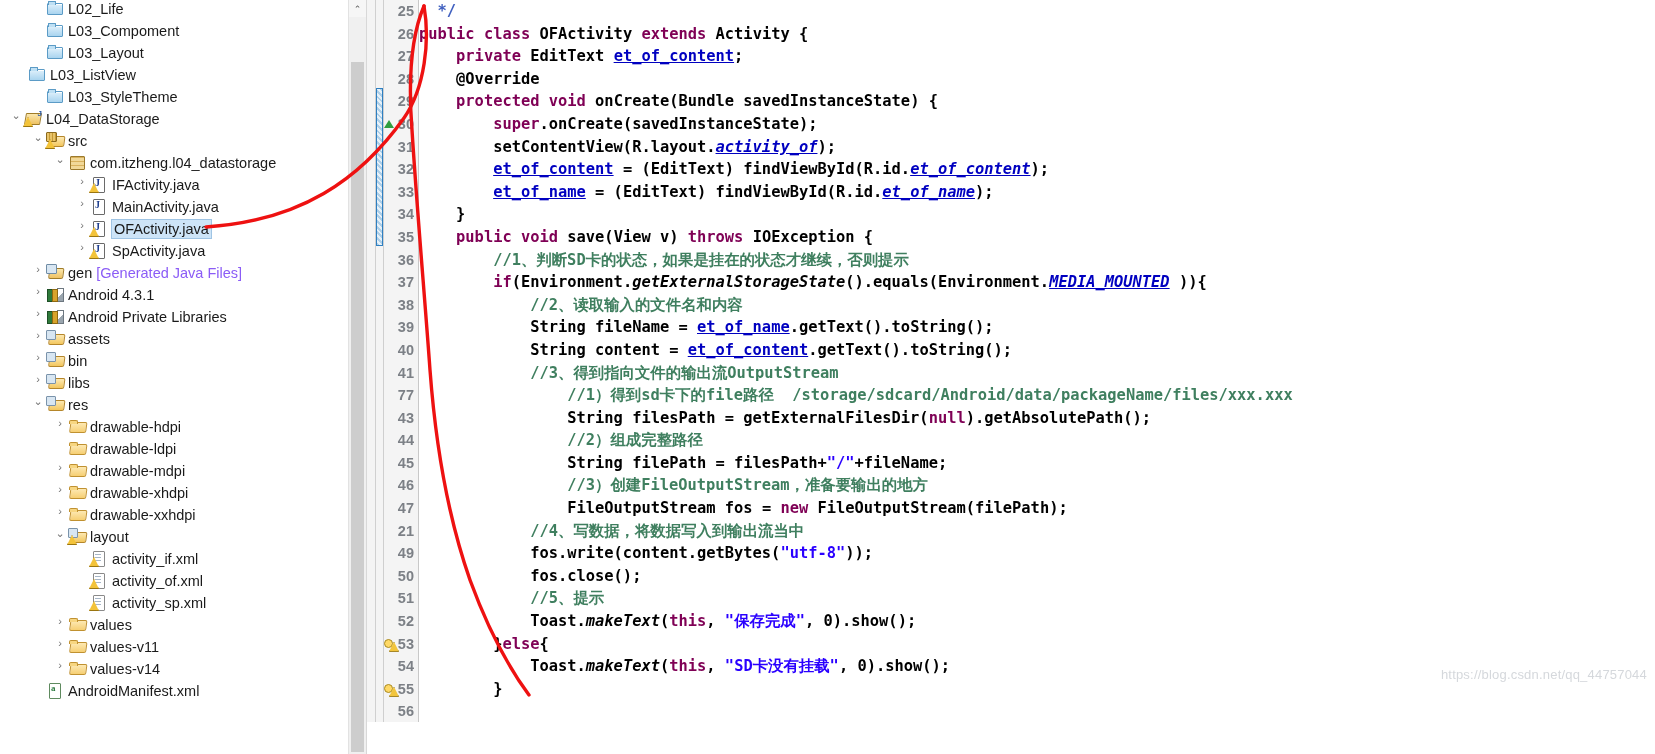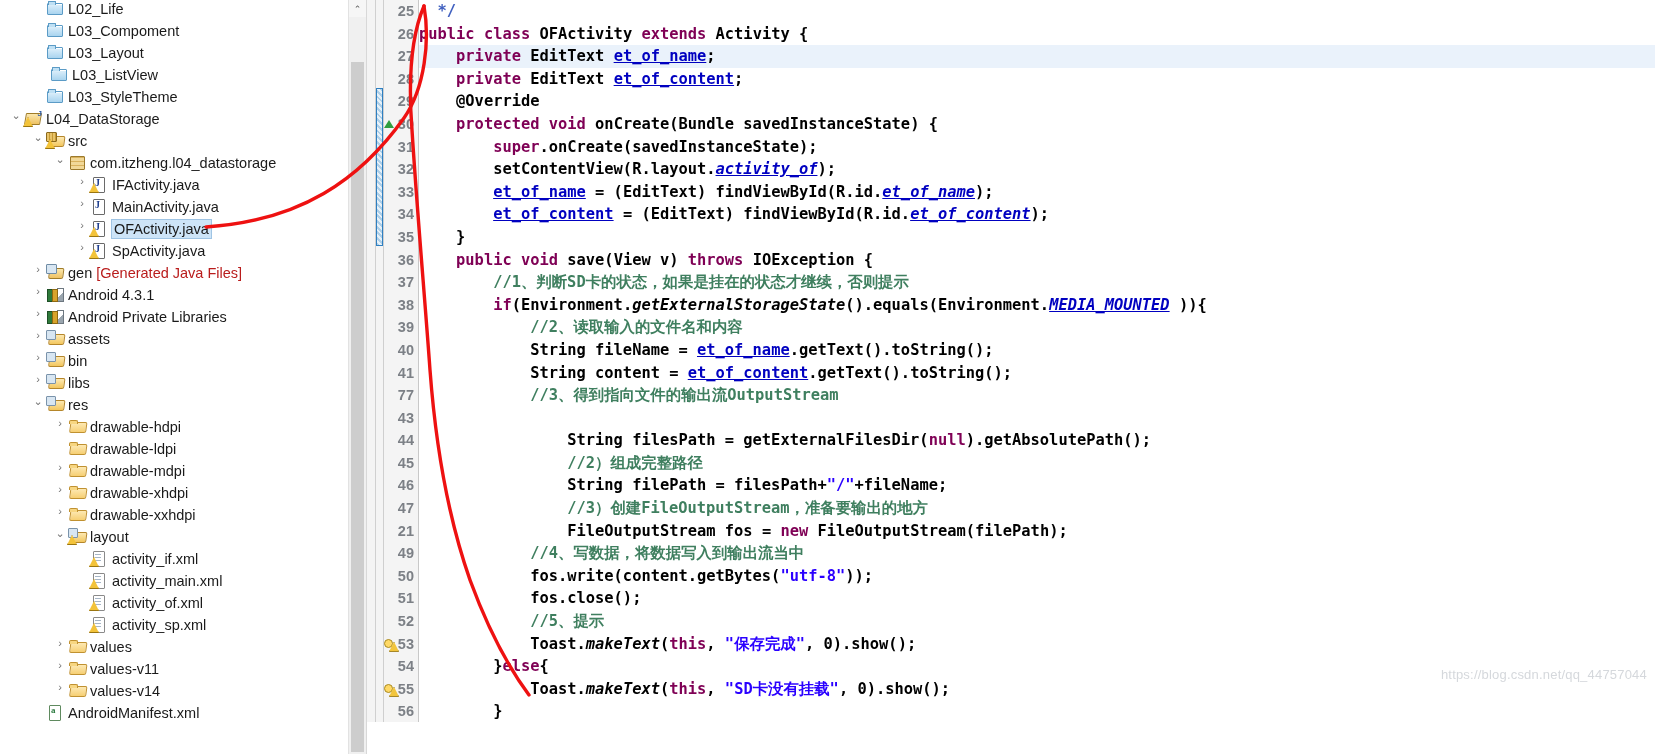--- a/index.html
+++ b/index.html
@@ -52,21 +52,21 @@
   }
   .twisty.none { color: transparent; }
   .ticon {
     width: 18px; height: 16px;
     flex: 0 0 18px;
     margin-right: 4px;
     position: relative;
     display: inline-block;
   }
   .node-label { line-height: 18px; }
-  .node-sub { color: #b91c1c; }
+  .node-sub { color: #8b5cf6; }
 
   
   .ic-folder-blue, .ic-folder-yellow, .ic-folder-pkgsrc, .ic-folder-res,
   .ic-java, .ic-pkg, .ic-proj, .ic-lib, .ic-xml, .ic-xmlman, .ic-gen {
     position: absolute; inset: 0;
   }
   .ic-folder-blue::before {
     content: ""; position: absolute; left: 1px; top: 3px;
     width: 14px; height: 10px; border-radius: 1px;
     background: linear-gradient(#dff0fb, #a9d4ef);
@@ -355,21 +355,21 @@
           </span>
           <span class="node-label">L03_Compoment</span>
         </div>
         <div class="tree-row" style="padding-left: 30px;">
           <span class="twisty none">&nbsp;</span>
           <span class="ticon">
             <span class="ic-folder-blue"></span>
           </span>
           <span class="node-label">L03_Layout</span>
         </div>
-        <div class="tree-row" style="padding-left: 34px;">
+        <div class="tree-row" style="padding-left: 12px;">
           <span class="twisty none">&nbsp;</span>
           <span class="ticon">
             <span class="ic-folder-blue"></span>
           </span>
           <span class="node-label">L03_ListView</span>
         </div>
         <div class="tree-row" style="padding-left: 30px;">
           <span class="twisty none">&nbsp;</span>
           <span class="ticon">
             <span class="ic-folder-blue"></span>
@@ -526,28 +526,20 @@
           </span>
           <span class="node-label">layout</span>
         </div>
         <div class="tree-row" style="padding-left: 74px;">
           <span class="twisty none">&nbsp;</span>
           <span class="ticon">
             <span class="ic-xml"></span>
             <span class="warn-badge"></span>
           </span>
           <span class="node-label">activity_if.xml</span>
-        </div>
-        <div class="tree-row" style="padding-left: 74px;">
-          <span class="twisty none">&nbsp;</span>
-          <span class="ticon">
-            <span class="ic-xml"></span>
-            <span class="warn-badge"></span>
-          </span>
-          <span class="node-label">activity_main.xml</span>
         </div>
         <div class="tree-row" style="padding-left: 74px;">
           <span class="twisty none">&nbsp;</span>
           <span class="ticon">
             <span class="ic-xml"></span>
             <span class="warn-badge"></span>
           </span>
           <span class="node-label">activity_of.xml</span>
         </div>
         <div class="tree-row" style="padding-left: 74px;">
@@ -629,37 +621,36 @@
         <div class="line" style="background: transparent; position: relative;"><span class="gnum">52</span></div>
         <div class="line" style="background: transparent; position: relative;"><span class="warn-ico"><span class="bulb"></span><span class="tri"></span></span><span class="gnum">53</span></div>
         <div class="line" style="background: transparent; position: relative;"><span class="gnum">54</span></div>
         <div class="line" style="background: transparent; position: relative;"><span class="warn-ico"><span class="bulb"></span><span class="tri"></span></span><span class="gnum">55</span></div>
         <div class="line" style="background: transparent; position: relative;"><span class="gnum">56</span></div>
         <div class="line" style="background: transparent; position: relative;"><span class="gnum">57</span></div>
       </div>
     <div class="code-area" id="code-area">
         <div class="line"><span class="plain">  </span><span class="jdoc">*/</span></div>
         <div class="line"><span class="kw">public </span><span class="kw">class </span><span class="plain">OFActivity </span><span class="kw">extends </span><span class="plain">Activity {</span></div>
-        <div class="line current"><span class="plain">    </span><span class="kw">private </span><span class="plain">EditText </span><span class="blu">et_of_name</span><span class="plain">;</span></div>
         <div class="line"><span class="plain">    </span><span class="kw">private </span><span class="plain">EditText </span><span class="blu">et_of_content</span><span class="plain">;</span></div>
         <div class="line"><span class="plain">    </span><span class="plain">@Override</span></div>
         <div class="line"><span class="plain">    </span><span class="kw">protected </span><span class="kw">void </span><span class="plain">onCreate(Bundle savedInstanceState) {</span></div>
         <div class="line"><span class="plain">        </span><span class="kw">super</span><span class="plain">.onCreate(savedInstanceState);</span></div>
         <div class="line"><span class="plain">        </span><span class="plain">setContentView(R.layout.</span><span class="sfld">activity_of</span><span class="plain">);</span></div>
+        <div class="line"><span class="plain">        </span><span class="blu">et_of_content</span><span class="plain"> = (EditText) findViewById(R.id.</span><span class="sfld">et_of_content</span><span class="plain">);</span></div>
         <div class="line"><span class="plain">        </span><span class="blu">et_of_name</span><span class="plain"> = (EditText) findViewById(R.id.</span><span class="sfld">et_of_name</span><span class="plain">);</span></div>
-        <div class="line"><span class="plain">        </span><span class="blu">et_of_content</span><span class="plain"> = (EditText) findViewById(R.id.</span><span class="sfld">et_of_content</span><span class="plain">);</span></div>
         <div class="line"><span class="plain">    }</span></div>
         <div class="line"><span class="plain">    </span><span class="kw">public </span><span class="kw">void </span><span class="plain">save(View v) </span><span class="kw">throws </span><span class="plain">IOException {</span></div>
         <div class="line"><span class="plain">        </span><span class="cmt">//1、判断SD卡的状态，如果是挂在的状态才继续，否则提示</span></div>
         <div class="line"><span class="plain">        </span><span class="kw">if</span><span class="plain">(Environment.</span><span class="mth">getExternalStorageState</span><span class="plain">().equals(Environment.</span><span class="sfld">MEDIA_MOUNTED</span><span class="plain"> )){</span></div>
         <div class="line"><span class="plain">            </span><span class="cmt">//2、读取输入的文件名和内容</span></div>
         <div class="line"><span class="plain">            </span><span class="plain">String fileName = </span><span class="blu">et_of_name</span><span class="plain">.getText().toString();</span></div>
         <div class="line"><span class="plain">            </span><span class="plain">String content = </span><span class="blu">et_of_content</span><span class="plain">.getText().toString();</span></div>
         <div class="line"><span class="plain">            </span><span class="cmt">//3、得到指向文件的输出流OutputStream</span></div>
-        <div class="line"><span class="plain">                </span></div>
+        <div class="line"><span class="plain">                </span><span class="cmt">//1）得到sd卡下的file路径  /storage/sdcard/Android/data/packageName/files/xxx.xxx</span></div>
         <div class="line"><span class="plain">                </span><span class="plain">String filesPath = getExternalFilesDir(</span><span class="kw">null</span><span class="plain">).getAbsolutePath();</span></div>
         <div class="line"><span class="plain">                </span><span class="cmt">//2）组成完整路径</span></div>
         <div class="line"><span class="plain">                </span><span class="plain">String filePath = filesPath+</span><span class="str">"/"</span><span class="plain">+fileName;</span></div>
         <div class="line"><span class="plain">                </span><span class="cmt">//3）创建FileOutputStream，准备要输出的地方</span></div>
         <div class="line"><span class="plain">                </span><span class="plain">FileOutputStream </span><span class="plain">fos</span><span class="plain"> = </span><span class="kw">new </span><span class="plain">FileOutputStream(filePath);</span></div>
         <div class="line"><span class="plain">            </span><span class="cmt">//4、写数据，将数据写入到输出流当中</span></div>
         <div class="line"><span class="plain">            </span><span class="plain">fos.write(content.getBytes(</span><span class="str">"utf-8"</span><span class="plain">));</span></div>
         <div class="line"><span class="plain">            </span><span class="plain">fos.close();</span></div>
         <div class="line"><span class="plain">            </span><span class="cmt">//5、提示</span></div>
         <div class="line"><span class="plain">            </span><span class="plain">Toast.</span><span class="mth">makeText</span><span class="plain">(</span><span class="kw">this</span><span class="plain">, </span><span class="str">"保存完成"</span><span class="plain">, 0).show();</span></div>

